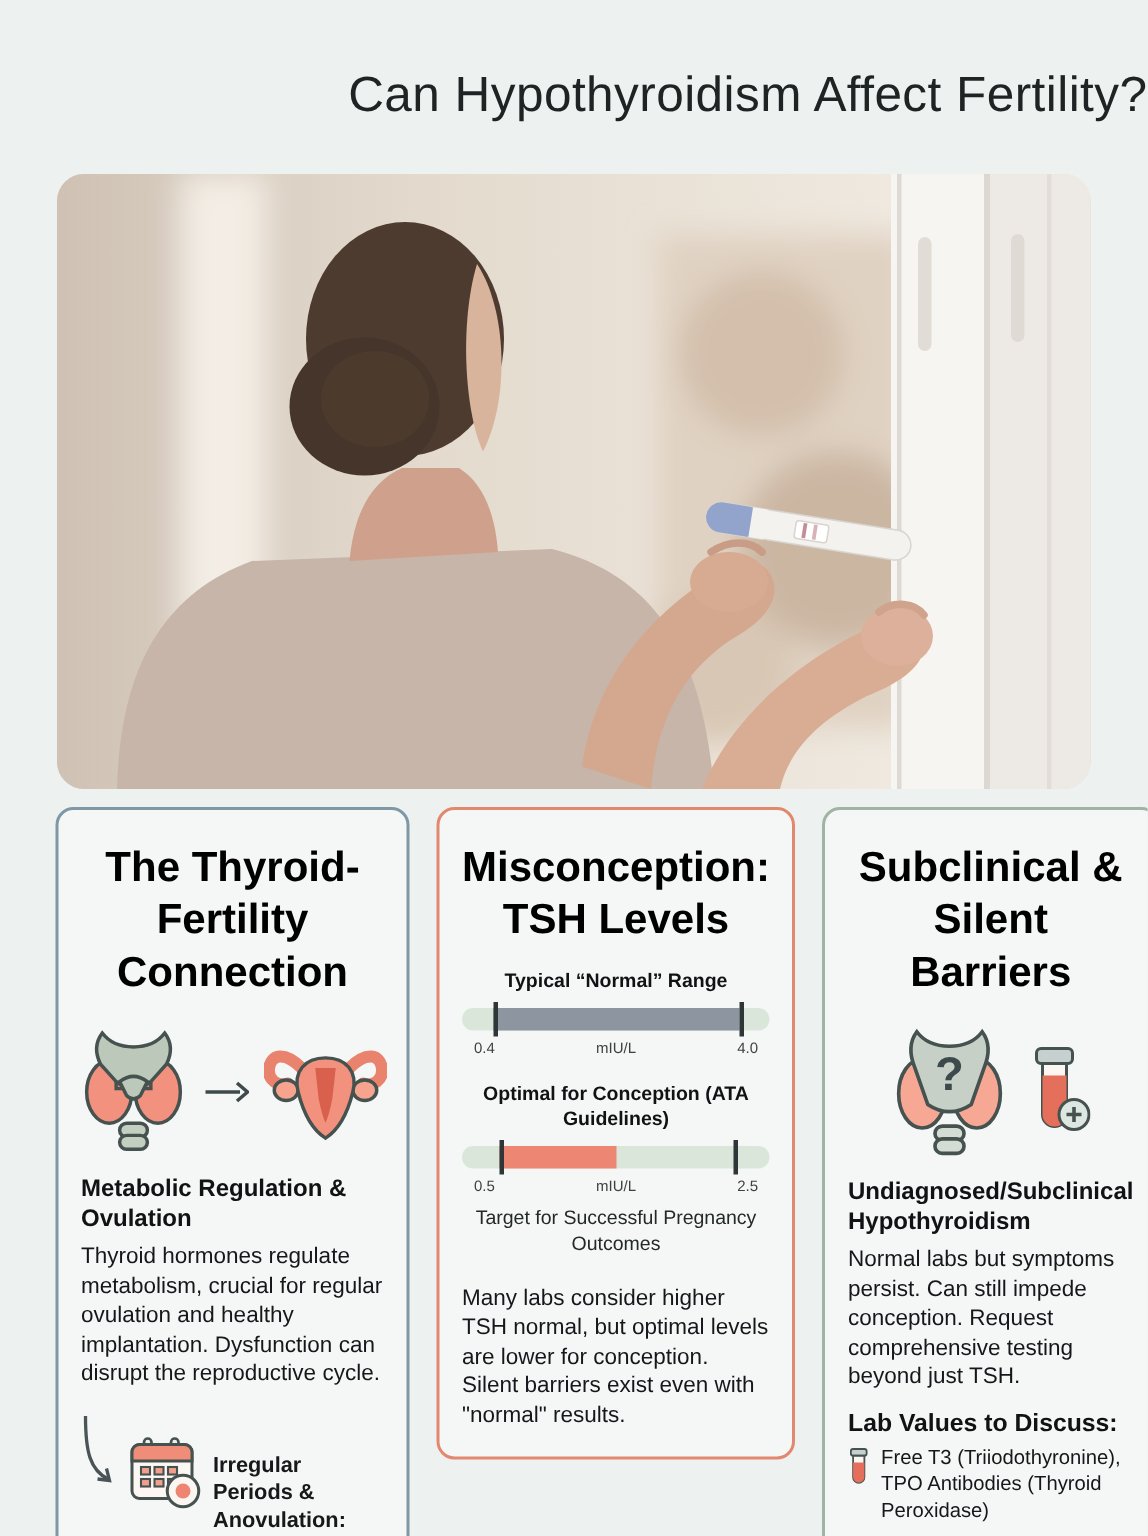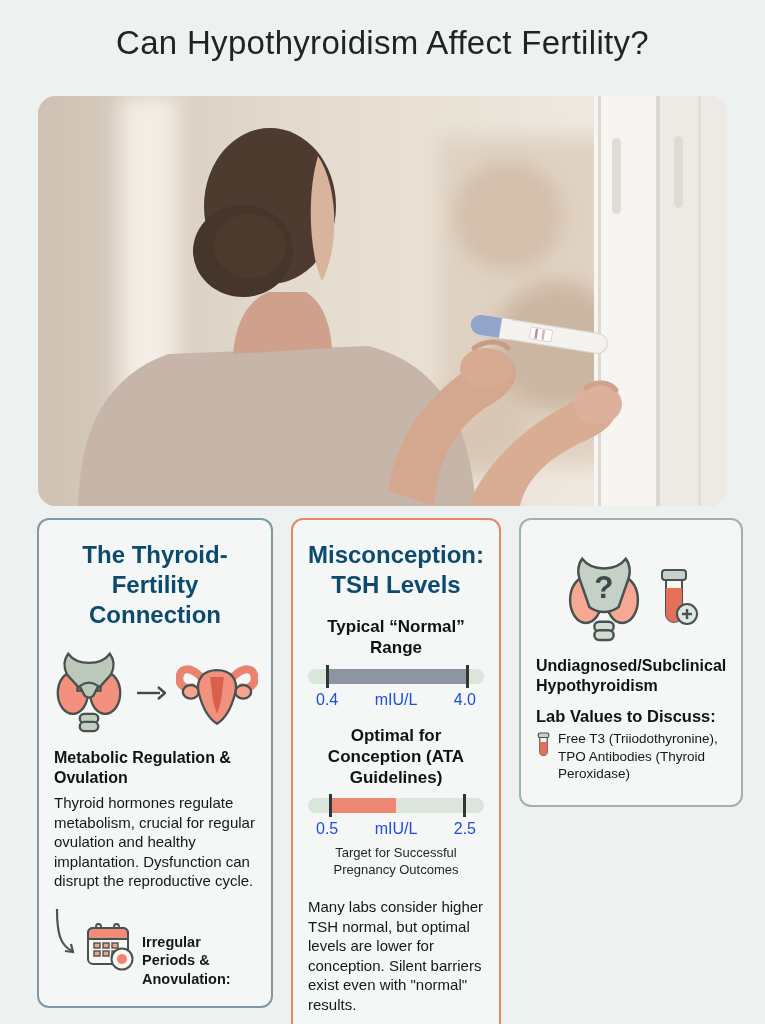--- a/index.html
+++ b/index.html
@@ -5,22 +5,22 @@
   html,body{margin:0;padding:0;}
   body{
     width:765px;height:1024px;
     background:#edf1ef;
     font-family:"Liberation Sans",sans-serif;
     color:#16191a;
     overflow:hidden;
     position:relative;
   }
   .page-title{
-    text-align:center;
-    padding-top:24px;
+    text-align:right;
+    padding-top:44px;
     font-size:33px;
     font-weight:500;
     letter-spacing:.3px;
     color:#1e2324;
   }
   .hero{
     margin:34px 38px 0 38px;
     width:689px;height:410px;
     border-radius:18px;
     overflow:hidden;
@@ -38,22 +38,22 @@
     flex:1 1 0;
     background:#f4f7f5;
     border-radius:12px;
     padding:16px 13px 18px 13px;
     box-sizing:border-box;
   }
   .card-blue{border:2px solid #7e98a6;}
   .card-salmon{border:2px solid #e2886f;}
   .card-green{border:2px solid #9eb4a5;}
   .card-title{
-    font-size:24px;font-weight:bold;text-align:center;
-    line-height:1.25;color:#0c4a6e;
+    font-size:28px;font-weight:bold;text-align:center;
+    line-height:1.25;color:#000000;
     margin:4px 2px 0 2px;
   }
   .icon-row{
     display:flex;align-items:center;justify-content:center;
     gap:10px;margin:18px 0 10px 0;min-height:90px;
   }
   .subheading{
     font-size:16px;font-weight:bold;line-height:1.22;
     margin:10px 2px 6px 2px;color:#101314;
   }
@@ -62,34 +62,34 @@
     margin:0 2px;
   }
   .callout{
     display:flex;align-items:flex-start;gap:6px;margin-top:14px;
   }
   .callout .curve{flex:0 0 auto;margin-top:2px;}
   .callout .cal{flex:0 0 auto;margin-top:16px;}
   .callout-text{font-size:14.5px;line-height:1.28;margin-top:28px;}
   .callout-title{font-weight:bold;}
   .range-label{
-    font-size:17px;font-weight:bold;text-align:center;
+    font-size:13px;font-weight:bold;text-align:center;
     margin-top:16px;line-height:1.25;color:#101314;
   }
   .bar-wrap{margin:10px 2px 0 2px;}
   .bar-track{
     position:relative;height:15px;border-radius:8px;background:#dbe6db;
   }
   .bar-fill{position:absolute;top:0;bottom:0;}
   .fill-gray{left:10%;right:10%;background:#8d95a0;}
   .fill-salmon{left:12%;width:38%;background:#ed8672;}
   .bar-tick{position:absolute;top:-4px;bottom:-4px;width:3px;background:#2e3638;}
   .bar-nums{
     display:flex;justify-content:space-between;align-items:baseline;
-    font-size:16px;margin-top:7px;padding:0 8px;color:#1d4ed8;
+    font-size:10px;margin-top:7px;padding:0 8px;color:#404040;
   }
   .bar-caption{
     font-size:13px;text-align:center;line-height:1.3;margin-top:7px;color:#232829;
   }
   .mid-body{margin-top:18px;}
   .lab-title{
     font-size:16.5px;font-weight:bold;margin:12px 2px 4px 2px;color:#101314;
   }
   .lab-item{
     display:flex;align-items:flex-start;gap:7px;margin:0 0 4px 2px;
@@ -242,40 +242,42 @@
         <span>mIU/L</span>
         <span>2.5</span>
       </div>
       <div class="bar-caption">Target for Successful Pregnancy Outcomes</div>
     </div>
 
     <div class="body-text mid-body">Many labs consider higher TSH normal, but optimal levels are lower for conception. Silent barriers exist even with "normal" results.</div>
   </div>
 
   <div class="card card-green">
+    <div class="card-title">Subclinical &amp; Silent Barriers</div>
     <div class="icon-row">
       <svg width="80" height="92" viewBox="0 0 64 76">
         <rect x="24" y="56" width="16" height="8" rx="4" fill="#d4ddd3" stroke="#45524f" stroke-width="2"></rect>
         <rect x="24" y="63" width="16" height="8" rx="4" fill="#d4ddd3" stroke="#45524f" stroke-width="2"></rect>
         <ellipse cx="17" cy="38" rx="13" ry="19" fill="#f6a894" stroke="#45524f" stroke-width="2"></ellipse>
         <ellipse cx="47" cy="38" rx="13" ry="19" fill="#f6a894" stroke="#45524f" stroke-width="2"></ellipse>
         <rect x="22" y="28" width="20" height="12" fill="#f6a894" stroke="#45524f" stroke-width="2"></rect>
         <path d="M14 4 Q20 12 32 12 Q44 12 50 4 Q56 12 51 24 L44 44 Q32 52 20 44 L13 24 Q8 12 14 4 Z" fill="#c6d0c6" stroke="#45524f" stroke-width="2"></path>
         <text x="32" y="36" font-size="26" font-weight="bold" fill="#3c4a4c" text-anchor="middle" font-family="Liberation Sans,sans-serif">?</text>
       </svg>
       <svg width="44" height="64" viewBox="0 0 44 64">
         <rect x="8" y="2" width="24" height="10" rx="3" fill="#c6d1cf" stroke="#45524f" stroke-width="2"></rect>
         <path d="M12 12 h16 v34 a8 8 0 0 1 -16 0 Z" fill="#fbf6f1" stroke="#45524f" stroke-width="2"></path>
         <path d="M12 20 h16 v26 a8 8 0 0 1 -16 0 Z" fill="#e4705c"></path>
         <circle cx="33" cy="46" r="10" fill="#dde6e0" stroke="#45524f" stroke-width="2"></circle>
         <line x1="33" y1="41" x2="33" y2="51" stroke="#45524f" stroke-width="2.4"></line>
         <line x1="28" y1="46" x2="38" y2="46" stroke="#45524f" stroke-width="2.4"></line>
       </svg>
     </div>
     <div class="subheading">Undiagnosed/Subclinical Hypothyroidism</div>
+    <div class="body-text">Normal labs but symptoms persist. Can still impede conception. Request comprehensive testing beyond just TSH.</div>
     <div class="lab-title">Lab Values to Discuss:</div>
     <div class="lab-item">
       <svg width="15" height="26" viewBox="0 0 20 34">
         <rect x="3" y="1" width="14" height="6" rx="2" fill="#c6d1cf" stroke="#45524f" stroke-width="1.6"></rect>
         <path d="M5 7 h10 v19 a5 5 0 0 1 -10 0 Z" fill="#fbf6f1" stroke="#45524f" stroke-width="1.6"></path>
         <path d="M5 13 h10 v13 a5 5 0 0 1 -10 0 Z" fill="#e4705c"></path>
       </svg>
       <div class="lab-item-text">Free T3 (Triiodothyronine), TPO Antibodies (Thyroid Peroxidase)</div>
     </div>
   </div>

